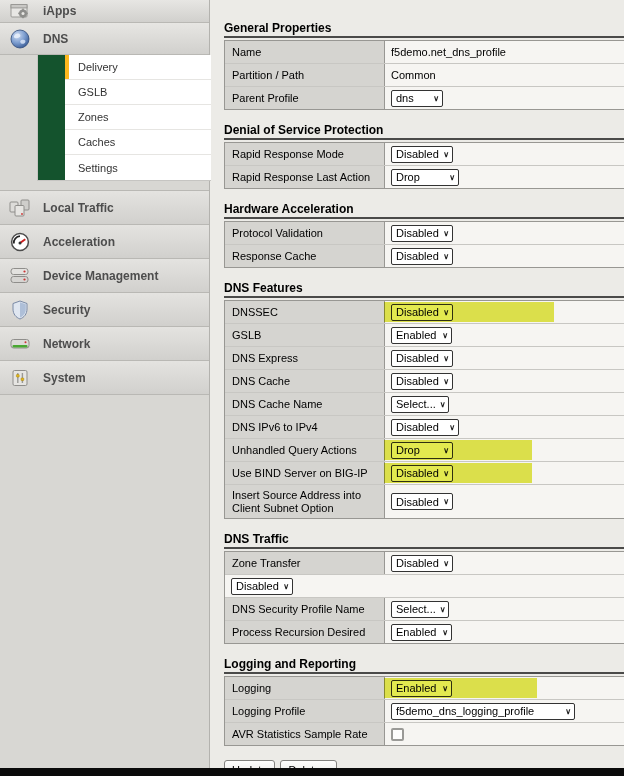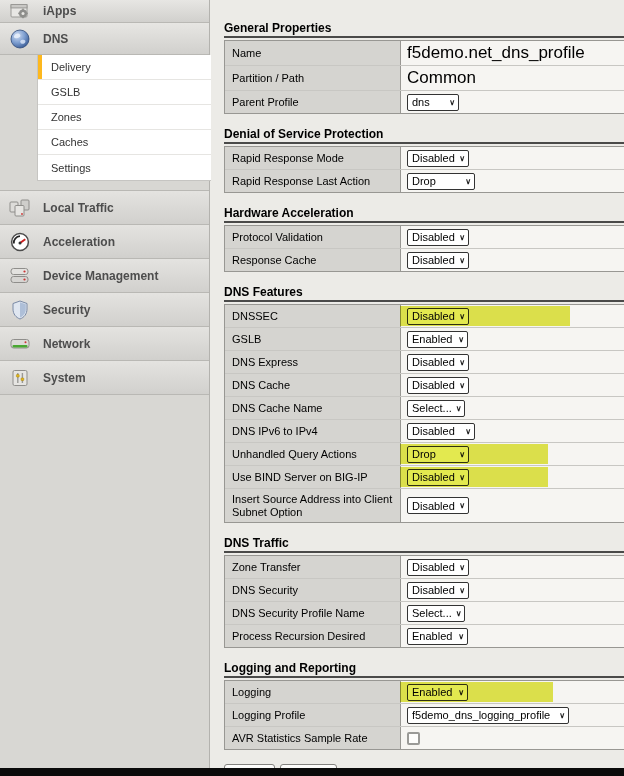--- a/index.html
+++ b/index.html
@@ -19,21 +19,21 @@
     background:linear-gradient(#e7e6e3,#d1d0cd);
     border-bottom:1px solid #b9b8b4; cursor:pointer;
   }
   .side-item .lbl, .side-item2 .lbl { font-size:12px; font-weight:bold; color:#4d4d4d; }
   .item-iapps { height:23px; }
   .item-dns   { height:32px; }
   .iconbox { width:28px; display:flex; justify-content:center; align-items:center; }
 
   .submenu {
     margin-left:37px; width:208px; background:#14532d;
-    border:1px solid #c6c5c2; border-top:none;
+    border:1px solid #c6c5c2; border-top:none;padding-left:27px;
   }
   .sub-item {
     position:relative; display:flex; align-items:center; height:25px;
     padding-left:13px; font-size:11px; color:#333;
     border-bottom:1px solid #e6e5e2; cursor:pointer; background:#fff;
   }
   .sub-item:last-child { border-bottom:none; }
   .sub-item .chev { position:absolute; right:7px; top:7px; color:#a5a5a2; font-size:10px; line-height:10px; }
   .sub-item.active::before {
     content:""; position:absolute; left:0; top:0; bottom:0; width:4px; background:#fdb81e;
@@ -51,30 +51,30 @@
   .main-inner { padding:10px 0 0 13px; }
   .section { width:432px; margin-bottom:14px; }
   .sec-title {
     font-size:12px; font-weight:bold; color:#000; line-height:12px;
     padding-bottom:2px; border-bottom:2px solid #4a4a49; margin-bottom:2px;
   }
   .ftable { border:1px solid #989793; border-right:none; }
   .frow { display:flex; border-bottom:1px solid #c8c7c3; }
   .frow:last-child { border-bottom:none; }
   .fcell-l {
-    width:176px; min-height:22px; background:#d5d4d0; border-right:1px solid #989793;
+    width:160px; min-height:22px; background:#d5d4d0; border-right:1px solid #989793;
     padding:3px 4px 3px 7px; font-size:11px; line-height:13px; color:#000;
     display:flex; align-items:center;
   }
   .fcell-v {
     flex:1; min-height:22px; background:#f6f5f2; padding:2px 6px;
     display:flex; align-items:center; position:relative;
   }
   .row-tall .fcell-l, .row-tall .fcell-v { min-height:33px; }
-  .ftext { font-size:17px; color:#000; }
+  .ftext { font-size:11px; color:#000; }
 
   .dd {
     display:inline-flex; align-items:center; justify-content:space-between;
     height:17px; border:1.5px solid #333; border-radius:2px; background:#fff;
     padding:0 3px 0 4px; font-size:11px; color:#000; cursor:default;
     position:relative; z-index:1; white-space:nowrap; overflow:hidden;
   }
   .dd .arrow { font-size:8px; font-weight:bold; color:#222; margin-left:4px; flex:0 0 auto; }
 
   .hl {
@@ -415,21 +415,20 @@
           <div class="frow">
             <div class="fcell-l">Zone Transfer</div>
             <div class="fcell-v">
               <span class="dd" style="width:62px">
                 <span>Disabled</span>
                   <span class="arrow">∨</span>
               </span>
             </div>
           </div>
           <div class="frow">
-            <div class="fcell-l">DNS Security</div>
             <div class="fcell-v">
               <span class="dd" style="width:62px">
                 <span>Disabled</span>
                   <span class="arrow">∨</span>
               </span>
             </div>
           </div>
           <div class="frow">
             <div class="fcell-l">DNS Security Profile Name</div>
             <div class="fcell-v">
@@ -460,21 +459,21 @@
               <div class="hl hl-153"></div>
               <span class="dd" style="width:61px">
                 <span>Enabled</span>
                   <span class="arrow">∨</span>
               </span>
             </div>
           </div>
           <div class="frow">
             <div class="fcell-l">Logging Profile</div>
             <div class="fcell-v">
-              <span class="dd" style="width:162px">
+              <span class="dd" style="width:184px">
                 <span>f5demo_dns_logging_profile</span>
                   <span class="arrow">∨</span>
               </span>
             </div>
           </div>
           <div class="frow">
             <div class="fcell-l">AVR Statistics Sample Rate</div>
             <div class="fcell-v">
               <span class="checkbox"></span>
             </div>

